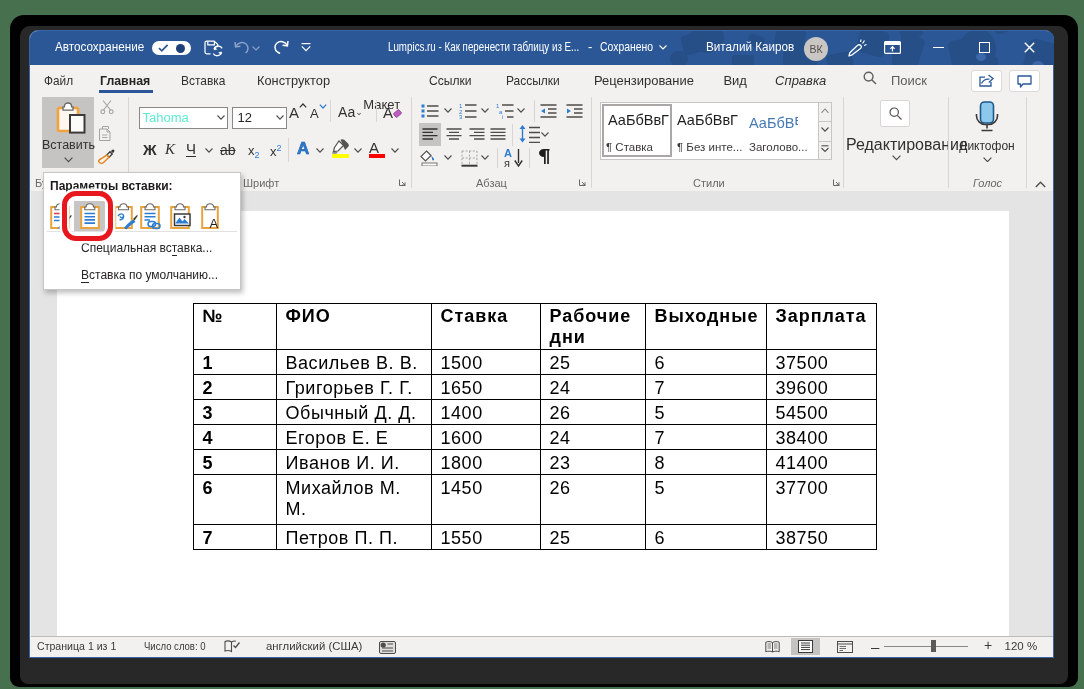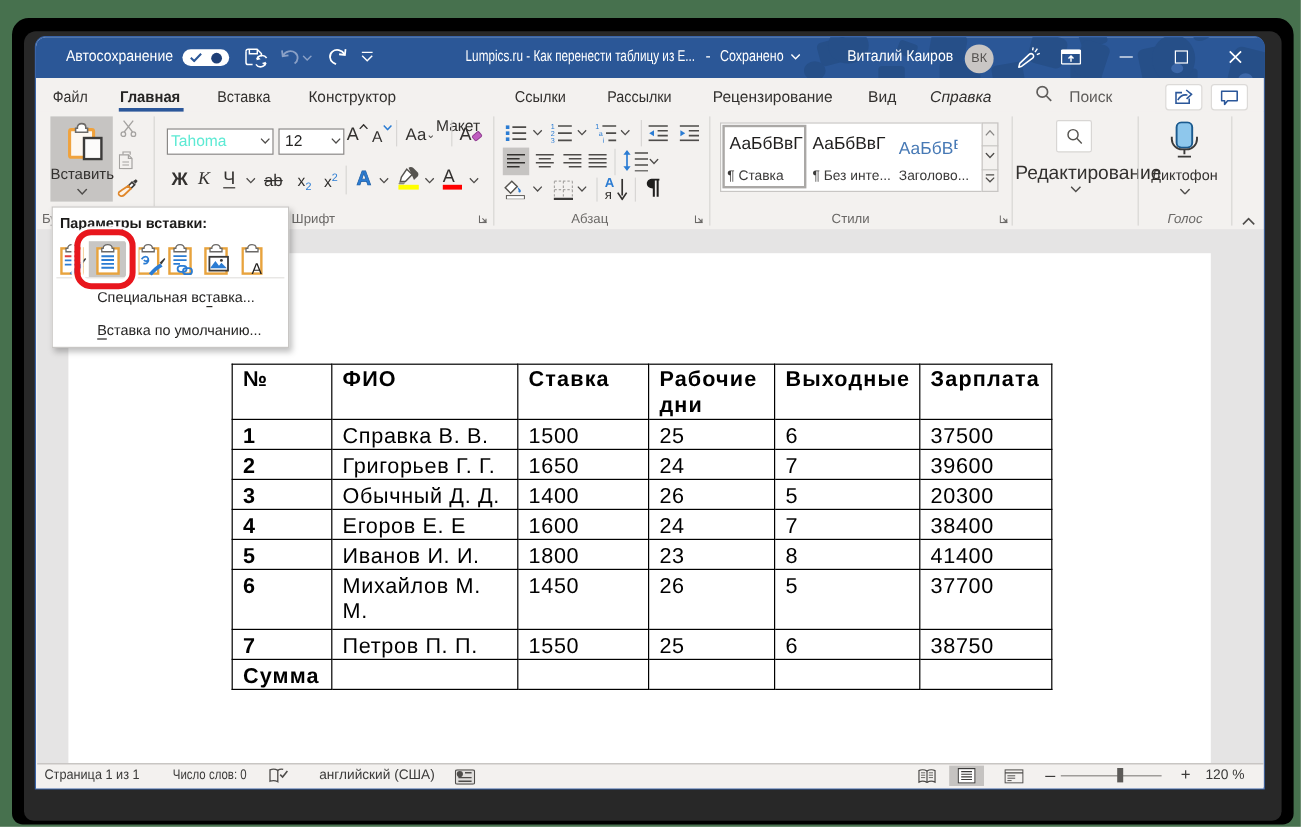--- a/index.html
+++ b/index.html
@@ -439,41 +439,41 @@
       <tr style="height:46px;">
         <td class="b">№</td>
         <td class="b">ФИО</td>
         <td class="b">Ставка</td>
         <td class="b">Рабочие дни</td>
         <td class="b">Выходные</td>
         <td class="b">Зарплата</td>
       </tr>
 <tr style="height:25px;">
         <td class="b">1</td>
-        <td>Справка В. В.</td>
+        <td>Васильев В. В.</td>
         <td>1500</td>
         <td>25</td>
         <td>6</td>
         <td>37500</td>
       </tr>
 <tr style="height:25px;">
         <td class="b">2</td>
         <td>Григорьев Г. Г.</td>
         <td>1650</td>
         <td>24</td>
         <td>7</td>
         <td>39600</td>
       </tr>
 <tr style="height:25px;">
         <td class="b">3</td>
         <td>Обычный Д. Д.</td>
         <td>1400</td>
         <td>26</td>
         <td>5</td>
-        <td>20300</td>
+        <td>54500</td>
       </tr>
 <tr style="height:25px;">
         <td class="b">4</td>
         <td>Егоров Е. Е</td>
         <td>1600</td>
         <td>24</td>
         <td>7</td>
         <td>38400</td>
       </tr>
 <tr style="height:25px;">
@@ -492,28 +492,20 @@
         <td>5</td>
         <td>37700</td>
       </tr>
 <tr style="height:25px;">
         <td class="b">7</td>
         <td>Петров П. П.</td>
         <td>1550</td>
         <td>25</td>
         <td>6</td>
         <td>38750</td>
-      </tr>
-<tr style="height:25px;">
-        <td class="b">Сумма</td>
-        <td></td>
-        <td></td>
-        <td></td>
-        <td></td>
-        <td></td>
       </tr>
 </tbody>
   </table>
 
 <div class="abs" id="dropdown"></div>
 <div class="abs" style="left:50px;top:179px;font-size:12px;font-weight:bold;color:#1b1a19;">Параметры вставки:</div>
 
 <div class="abs" style="left:74px;top:201px;width:30.5px;height:30px;background:#c8c6c4;"></div>
 <svg class="abs" style="left:50px;top:203px;" width="22" height="27" viewBox="0 0 22 27">
 <rect x="1.2" y="4" width="17.6" height="21" fill="#fff" stroke="#e8a33d" stroke-width="2"></rect>

